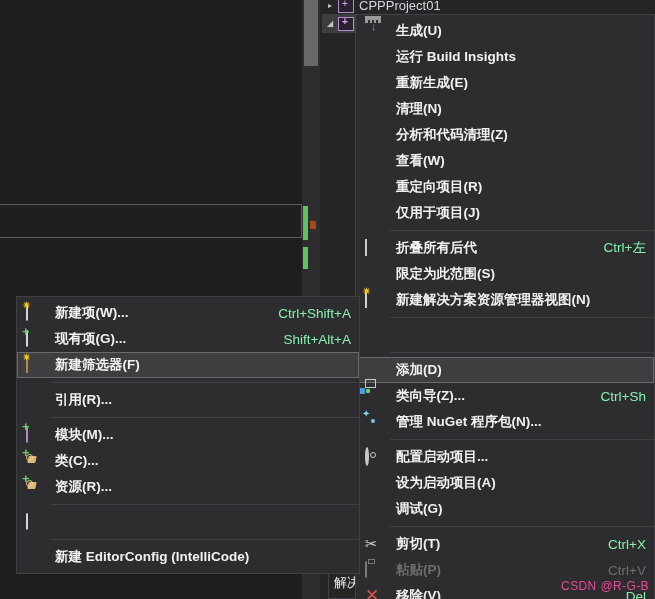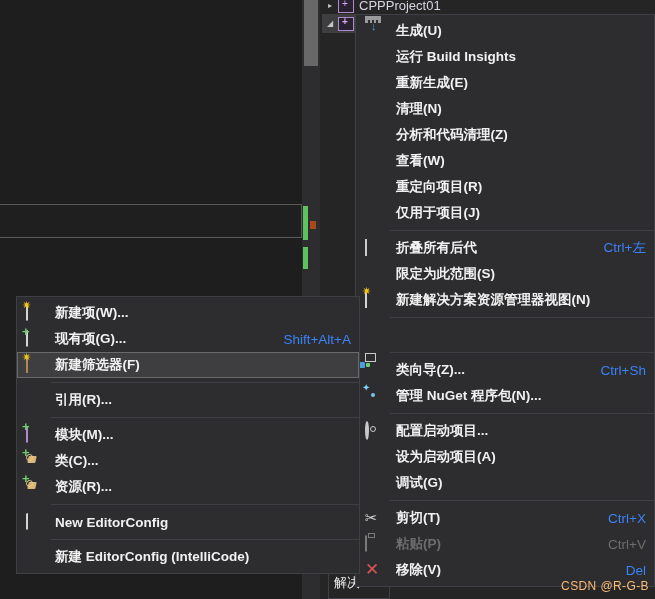--- a/index.html
+++ b/index.html
@@ -43,21 +43,21 @@
   #solution-panel-divider{left:320px;top:560px;width:335px;height:1px;background:#3f3f46;}
 
   
   .menu{position:absolute;background:#2d2d30;border:1px solid #3f3f46;
       box-sizing:border-box;padding:3px 0;}
   .menu-item{position:relative;display:flex;align-items:center;height:26px;
       padding:0 0 0 0;white-space:nowrap;cursor:default;font-size:13.5px;color:#f1f1f1;}
   .menu-item .mi-icon{width:34px;height:26px;flex:0 0 34px;
       display:flex;align-items:center;justify-content:center;}
   .menu-item .mi-label{flex:1 1 auto;padding-left:4px;font-weight:bold;}
-  .menu-item .mi-shortcut{flex:0 0 auto;color:#3b82f6;padding-left:26px;padding-right:8px;}
+  .menu-item .mi-shortcut{flex:0 0 auto;color:#86efac;padding-left:26px;padding-right:8px;}
   .menu-item.disabled .mi-label,.menu-item.disabled .mi-shortcut{color:#6d6d6d;}
   .menu-item.selected{background:#3e3e40;outline:1px solid #6a6a6a;outline-offset:-1px;}
   .menu-sep{height:1px;background:#3f3f46;margin:4px 0 4px 34px;}
 
   
   #menu-project{left:355px;top:14px;width:300px;}
   #menu-project .menu-item .mi-label{padding-left:6px;}
   
   #menu-add{left:16px;top:296px;width:344px;}
 
@@ -99,21 +99,21 @@
   .ic-gear{width:14px;height:14px;border:2px solid #c9c9c9;border-radius:50%;position:relative;}
   .ic-gear::after{content:"";position:absolute;left:3px;top:3px;width:4px;height:4px;
       border:1.5px solid #c9c9c9;border-radius:50%;}
   .ic-cut{width:14px;height:15px;color:#d0d0d0;font-size:15px;line-height:15px;text-align:center;}
   .ic-paste{width:11px;height:13px;border:1.4px solid #7a7a7a;border-radius:1px;position:relative;}
   .ic-paste::before{content:"";position:absolute;left:2px;top:-3px;width:5px;height:3px;
       border:1.2px solid #7a7a7a;background:#2d2d30;}
   .ic-x{color:#d9534f;font-size:17px;line-height:15px;font-weight:bold;}
 
   
-  #watermark{right:6px;bottom:6px;color:#fdba74;font-size:12px;letter-spacing:0.4px;}
+  #watermark{right:6px;bottom:6px;color:#ec4899;font-size:12px;letter-spacing:0.4px;}
 </style>
 </head>
 <body>
 
 <div class="abs" id="editor-pane">
   <div class="abs" id="editor-gutter-line-a"></div>
 </div>
 <div class="abs" id="editor-scrollbar-track">
 </div>
 <div class="abs" id="editor-scrollbar-thumb"></div>
@@ -205,20 +205,26 @@
       </span>
       <span class="mi-label">新建解决方案资源管理器视图(N)</span>
     </div>
     <div class="menu-sep"></div>
     <div class="menu-item">
       <span class="mi-icon">
         <span class="ic"></span>
       </span>
     </div>
     <div class="menu-sep"></div>
+    <div class="menu-item selected">
+      <span class="mi-icon">
+        <span class="ic"></span>
+      </span>
+      <span class="mi-label">添加(D)</span>
+    </div>
     <div class="menu-item">
       <span class="mi-icon">
         <span class="ic"><span class="ic-wizard"><span class="box"></span><span class="dot"></span><span class="dot2"></span></span></span>
       </span>
       <span class="mi-label">类向导(Z)...</span>
       <span class="mi-shortcut">Ctrl+Sh</span>
     </div>
     <div class="menu-item">
       <span class="mi-icon">
         <span class="ic"><span class="ic-nuget"><span class="spark">✦</span></span></span>
@@ -267,20 +273,21 @@
       <span class="mi-shortcut">Del</span>
     </div>
   </div>
 
 <div class="menu" id="menu-add">
     <div class="menu-item">
       <span class="mi-icon">
         <span class="ic"><span class="ic-page corner"><span class="spark">✷</span></span></span>
       </span>
       <span class="mi-label">新建项(W)...</span>
+      <span class="mi-shortcut">Ctrl+Shift+A</span>
     </div>
     <div class="menu-item">
       <span class="mi-icon">
         <span class="ic"><span class="ic-page corner"><span class="plusg">+</span></span></span>
       </span>
       <span class="mi-label">现有项(G)...</span>
       <span class="mi-shortcut">Shift+Alt+A</span>
     </div>
     <div class="menu-item selected">
       <span class="mi-icon">
@@ -312,21 +319,20 @@
       <span class="mi-icon">
         <span class="ic"><span class="ic-class"><span class="plusg" style="left:-4px;top:-7px">+</span></span></span>
       </span>
       <span class="mi-label">资源(R)...</span>
     </div>
     <div class="menu-sep"></div>
     <div class="menu-item">
       <span class="mi-icon">
         <span class="ic"><span class="ic-page corner"></span></span>
       </span>
-      <span class="mi-label">New EditorConfig</span>
     </div>
     <div class="menu-sep"></div>
     <div class="menu-item">
       <span class="mi-icon">
         <span class="ic"></span>
       </span>
       <span class="mi-label">新建 EditorConfig (IntelliCode)</span>
     </div>
   </div>
 

